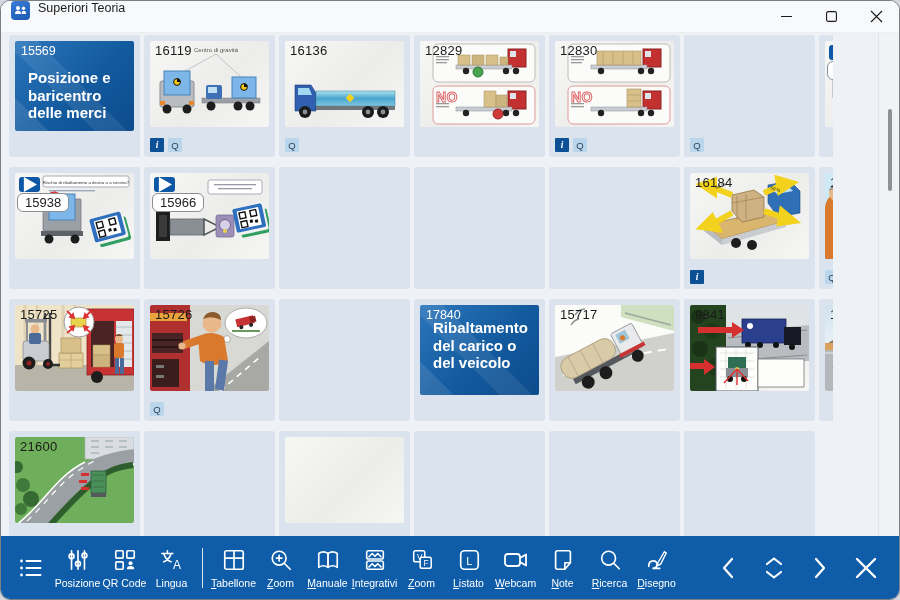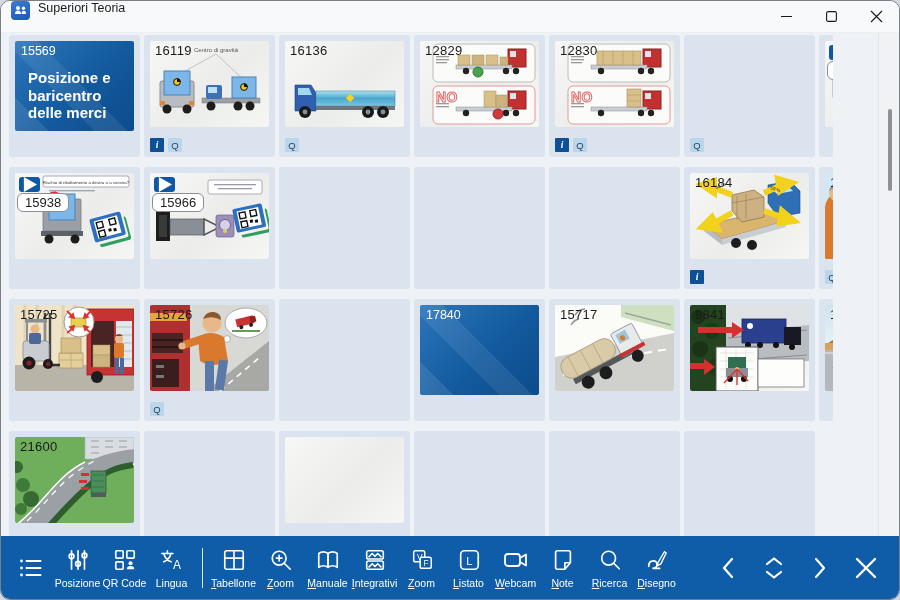--- a/index.html
+++ b/index.html
@@ -520,20 +520,21 @@
         <div class="badges">
             <span class="badge bq">Q</span>
           </div>
       </div>
 
       <div class="cell"></div>
 
       <div class="cell">
         <div class="chapterbox">
           <span class="cnum">17840</span>
+          <div class="ctitle" style="padding-top:14px;">Ribaltamento del carico o del veicolo</div>
         </div>
       </div>
 
       <div class="cell">
         <div class="img">
           <svg viewBox="0 0 119 86">
             <rect width="119" height="86" fill="#fbfbf8"></rect>
             <polygon points="66,0 119,0 119,26 66,12" fill="#cfe0c0"></polygon>
             <path d="M70,8 L116,20" stroke="#9aa89a" stroke-width="1.4"></path>
             <polygon points="0,52 119,28 119,86 0,86" fill="#d0d0cc"></polygon>

